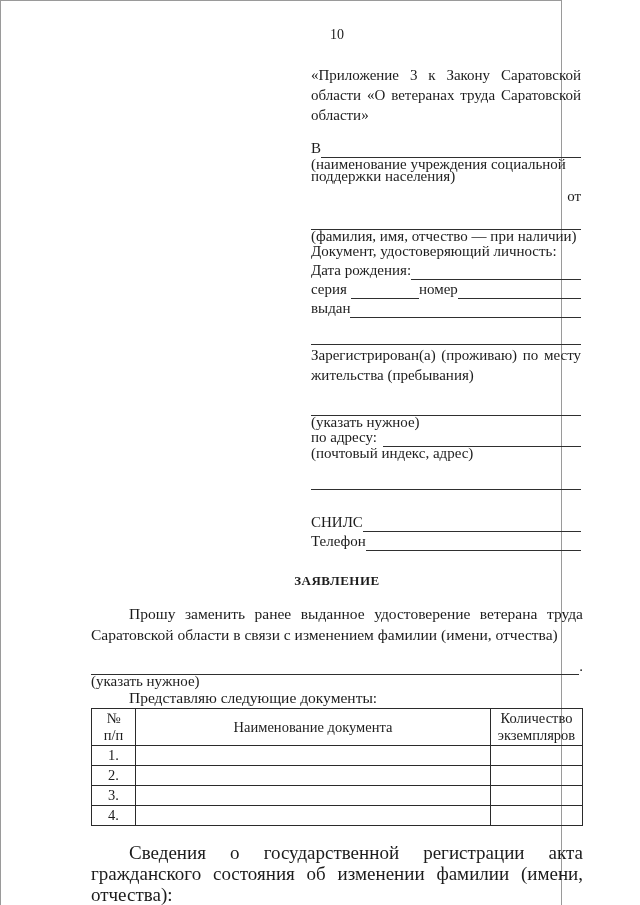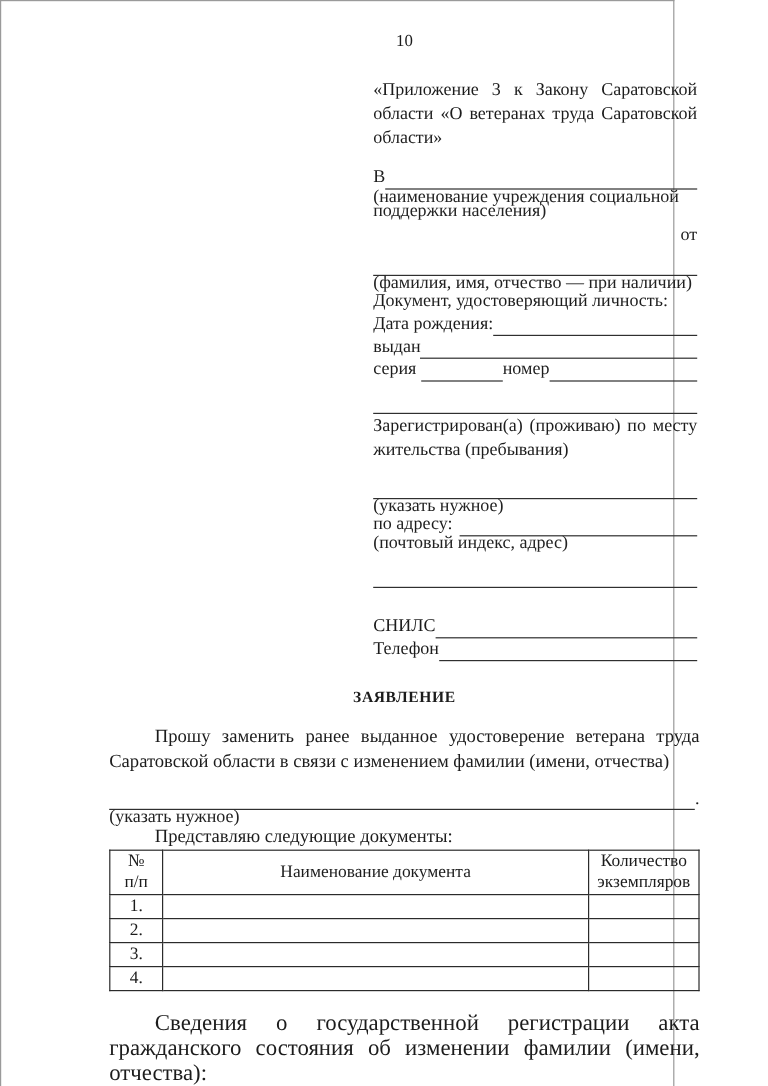--- a/index.html
+++ b/index.html
@@ -159,28 +159,28 @@
       <div class="fline">
         <span class="lbl">Документ, удостоверяющий личность:</span>
       </div>
 
       <div class="fline">
         <span class="lbl">Дата рождения:</span>
         <span class="rule"></span>
       </div>
 
       <div class="fline">
-        <span class="lbl">выдан</span>
-        <span class="rule"></span>
-      </div>
-
-      <div class="fline">
         <span class="lbl">серия</span>
         <span class="rule fixed" style="width:68px;margin-left:4px"></span>
         <span class="lbl">номер</span>
+        <span class="rule"></span>
+      </div>
+
+      <div class="fline">
+        <span class="lbl">выдан</span>
         <span class="rule"></span>
       </div>
 
       <div class="fline mt8">
         <span class="rule"></span>
       </div>
 
       <p class="just">Зарегистрирован(а) (проживаю) по месту жительства (пребывания)</p>
 
       <div class="fline mt12">

